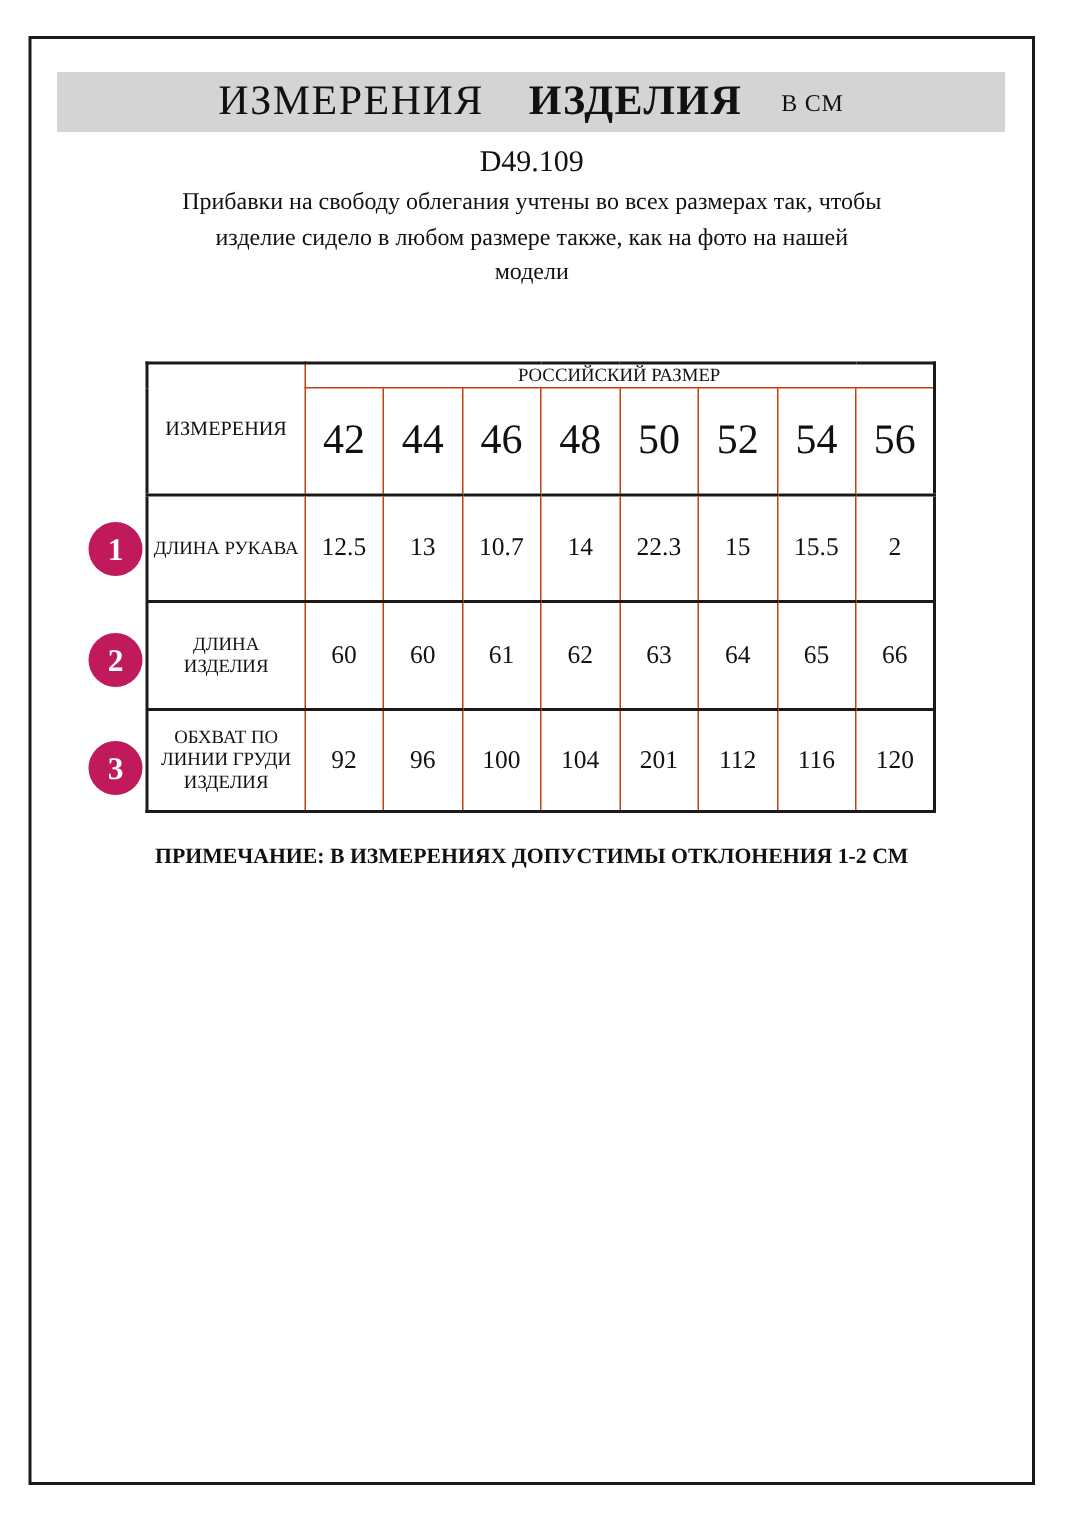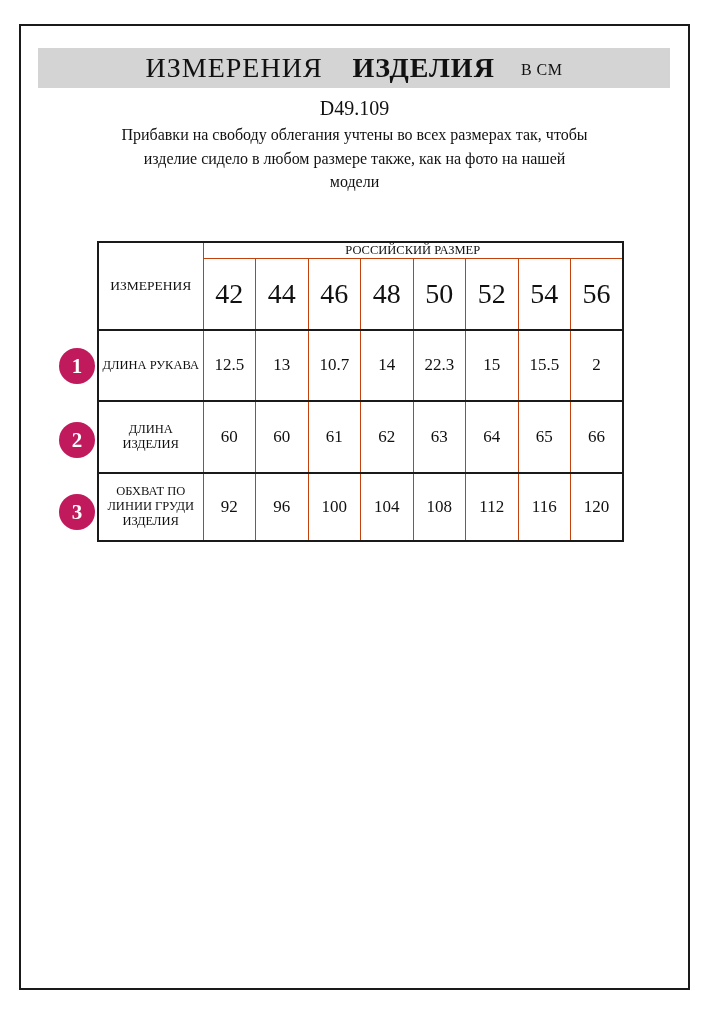--- a/index.html
+++ b/index.html
@@ -197,27 +197,28 @@
           <td class="value-cell">66</td>
         </tr>
         <tr class="body-row row-3">
           <td class="label-cell">ОБХВАТ ПО
 ЛИНИИ ГРУДИ
 ИЗДЕЛИЯ</td>
           <td class="value-cell">92</td>
           <td class="value-cell">96</td>
           <td class="value-cell">100</td>
           <td class="value-cell">104</td>
-          <td class="value-cell">108</td>
+          <td class="value-cell">201</td>
           <td class="value-cell">112</td>
           <td class="value-cell">116</td>
           <td class="value-cell">120</td>
         </tr>
       </tbody>
     </table>
 
     <div class="badge badge-1">1</div>
     <div class="badge badge-2">2</div>
     <div class="badge badge-3">3</div>
 
+    <div class="footer-note">ПРИМЕЧАНИЕ: В ИЗМЕРЕНИЯХ ДОПУСТИМЫ ОТКЛОНЕНИЯ 1-2 СМ</div>
 
   </div>
 </div>
 
 </body></html>

